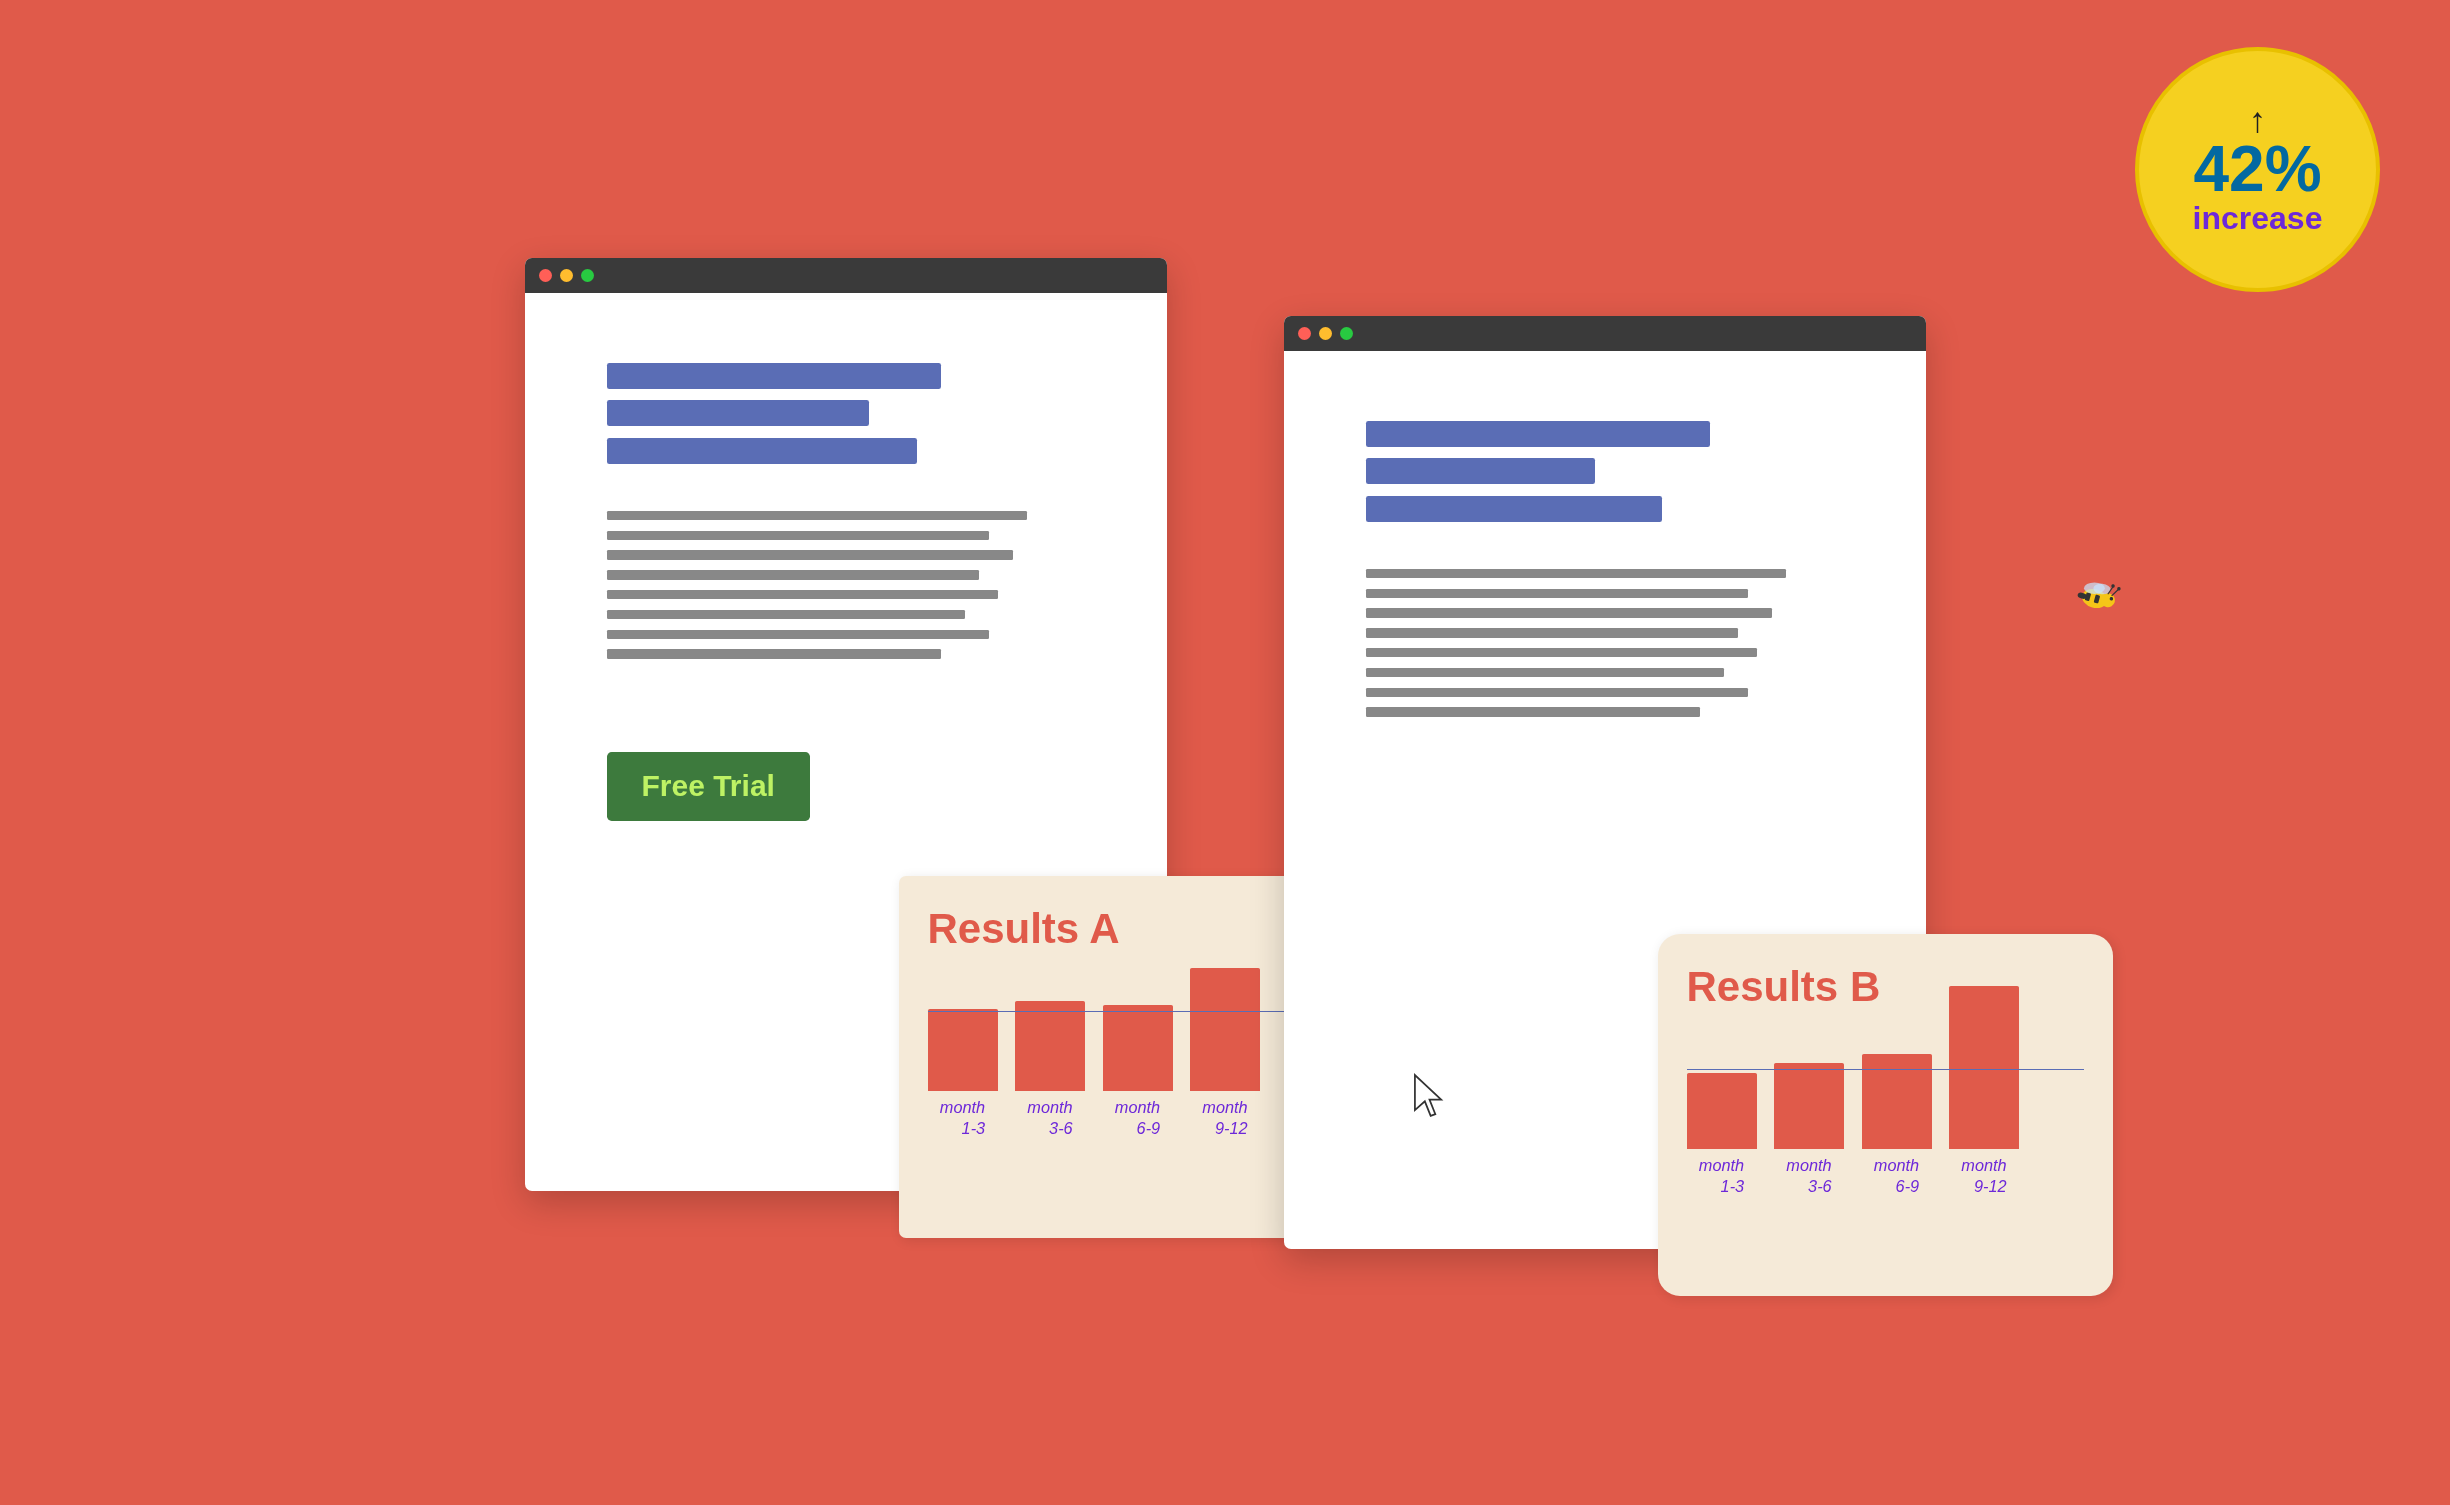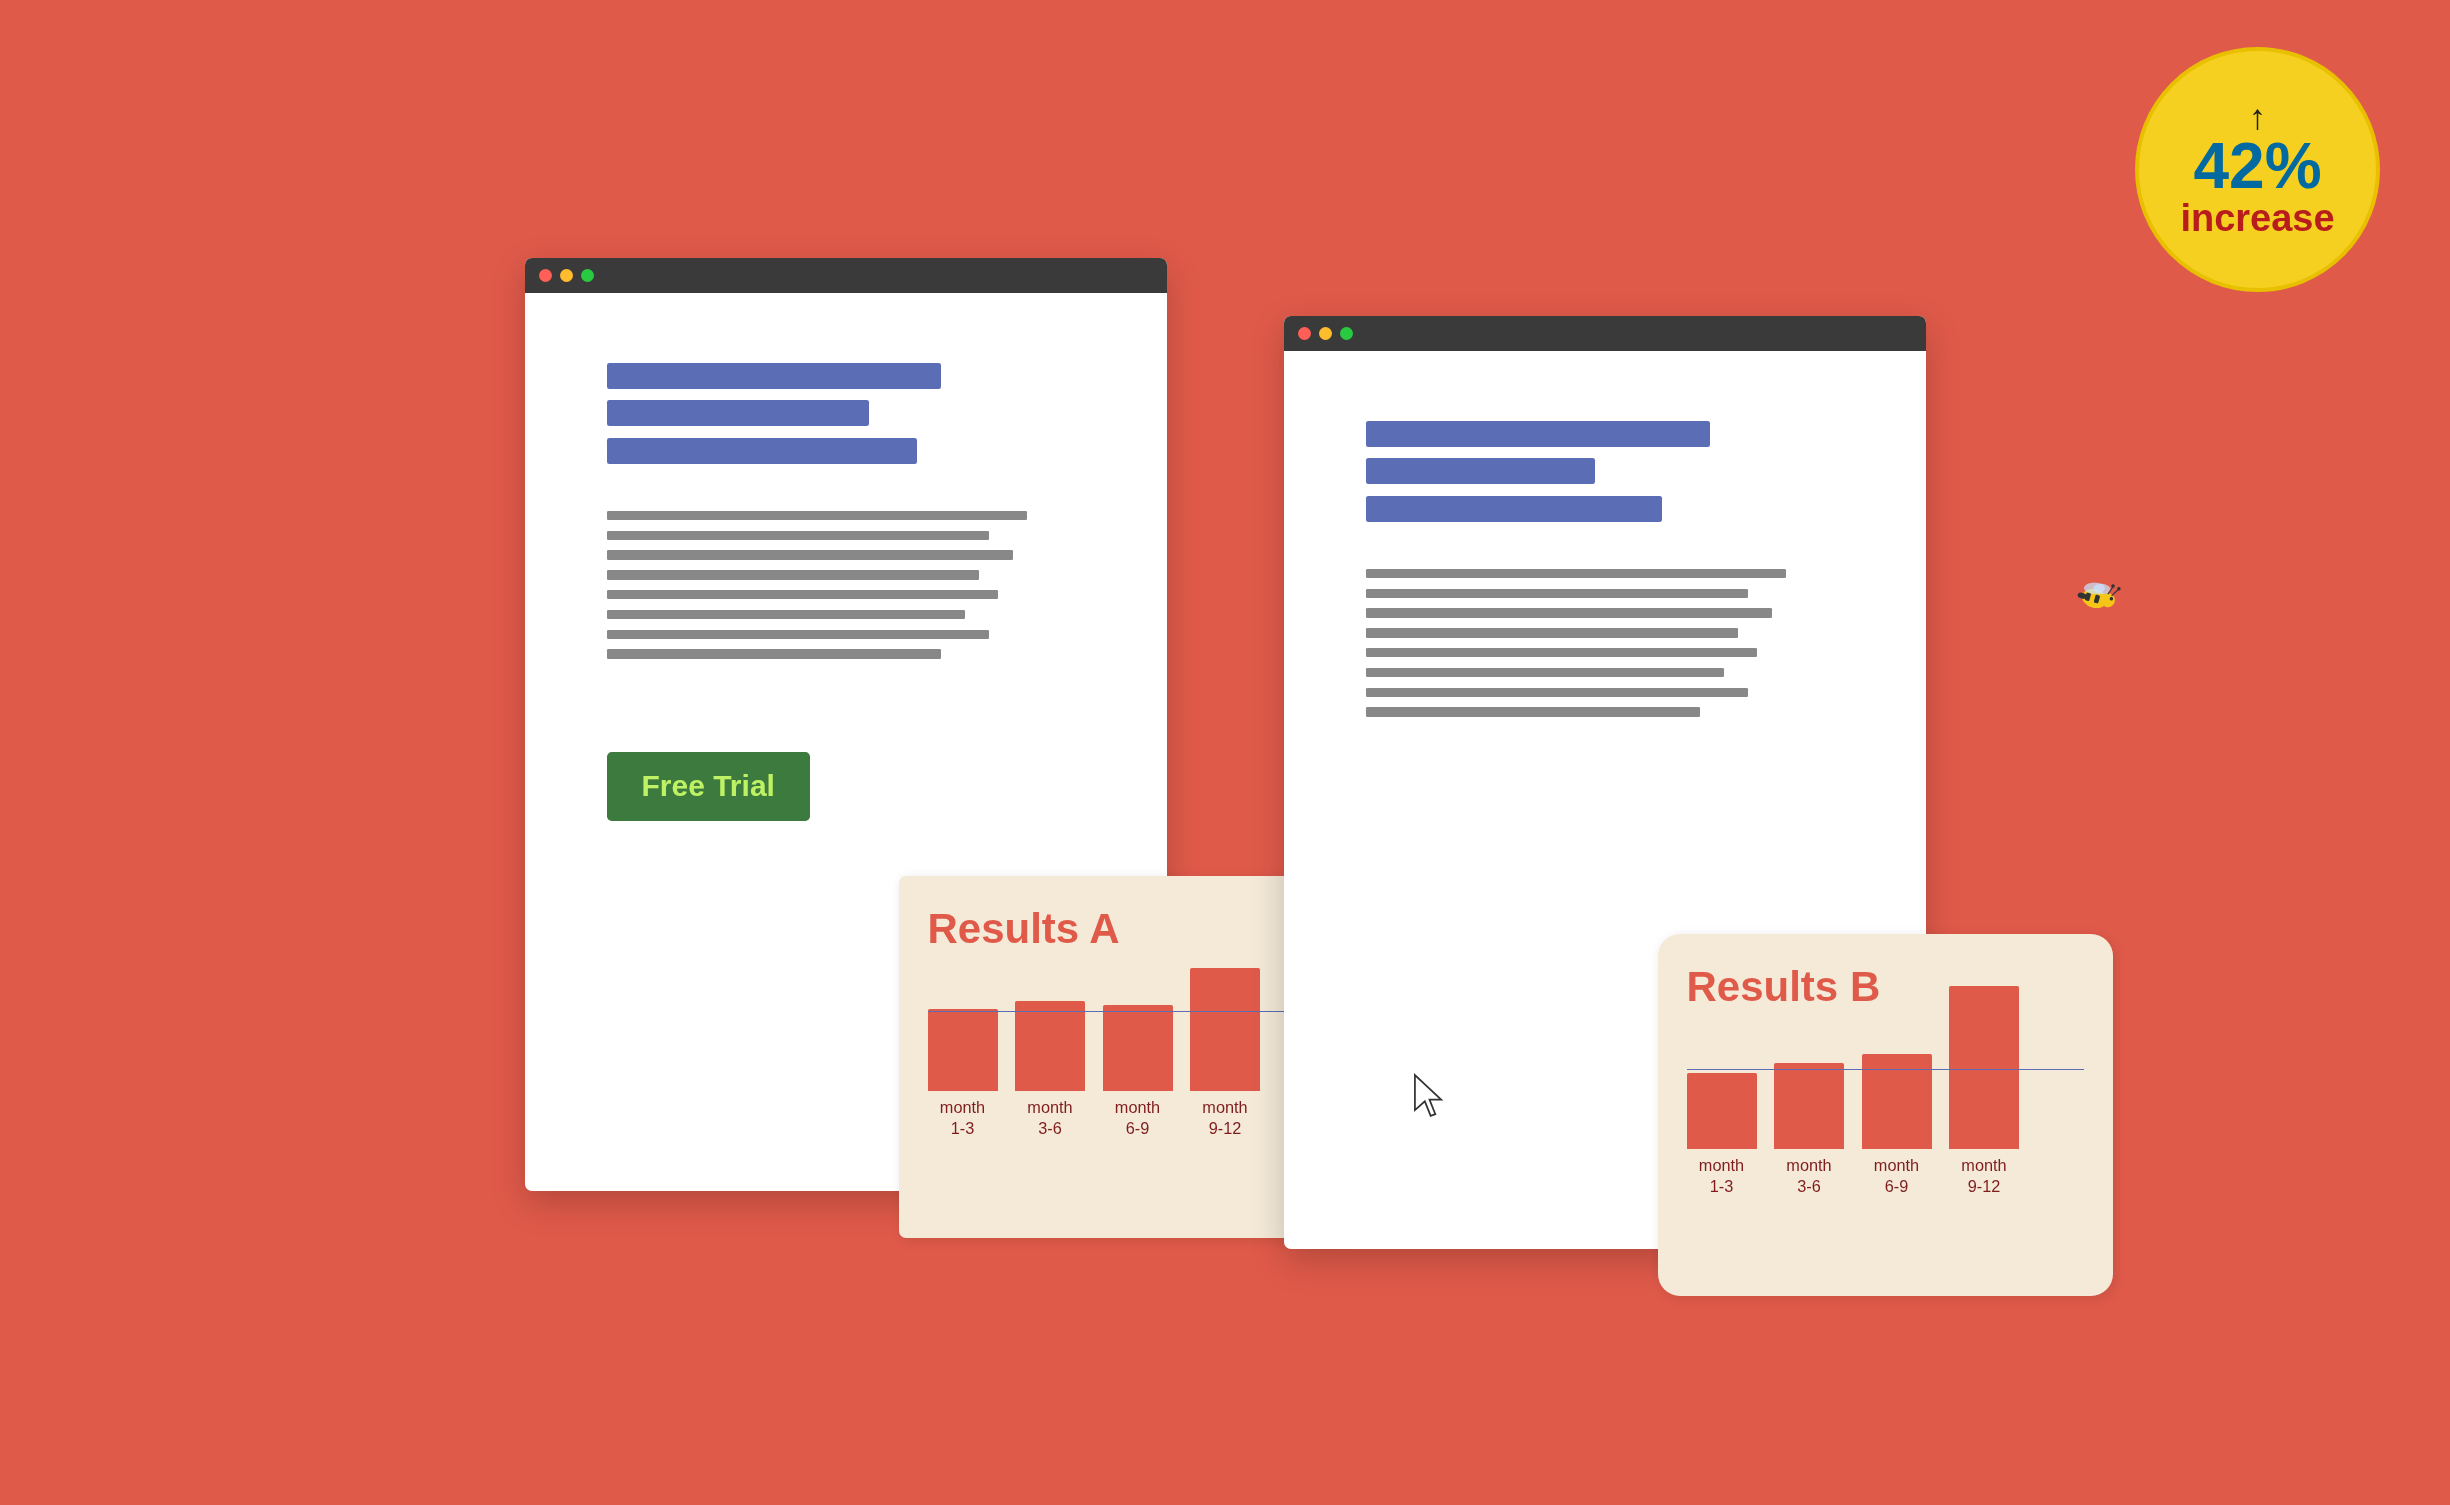--- a/index.html
+++ b/index.html
@@ -154,24 +154,25 @@
     }
 
     .bar {
       width: 70px;
       background: #E05A4A;
       border-radius: 1.8px 1.8px 0 0;
     }
 
     .bar-label {
       font-size: 16.3px;
-      color: #7f1d1d;
-      text-align: center;
+      color: #6d28d9;
+      text-align: right;
       line-height: 1.3;
       white-space: pre-line;
+      font-style: italic;
     }
 
     
     .badge-circle {
       position: absolute;
       top: 47px;
       right: 70px;
       width: 245px;
       height: 245px;
       background: #F5D020;
@@ -192,23 +193,23 @@
     }
 
     .badge-percent {
       font-size: 64px;
       font-weight: 900;
       color: #0369a1;
       line-height: 1;
     }
 
     .badge-text {
-      font-size: 38px;
+      font-size: 32px;
       font-weight: bold;
-      color: #b91c1c;
+      color: #6d28d9;
       line-height: 1.1;
     }
 
     
     .bee {
       position: absolute;
       right: 327px;
       top: 572px;
       font-size: 47px;
       z-index: 25;

